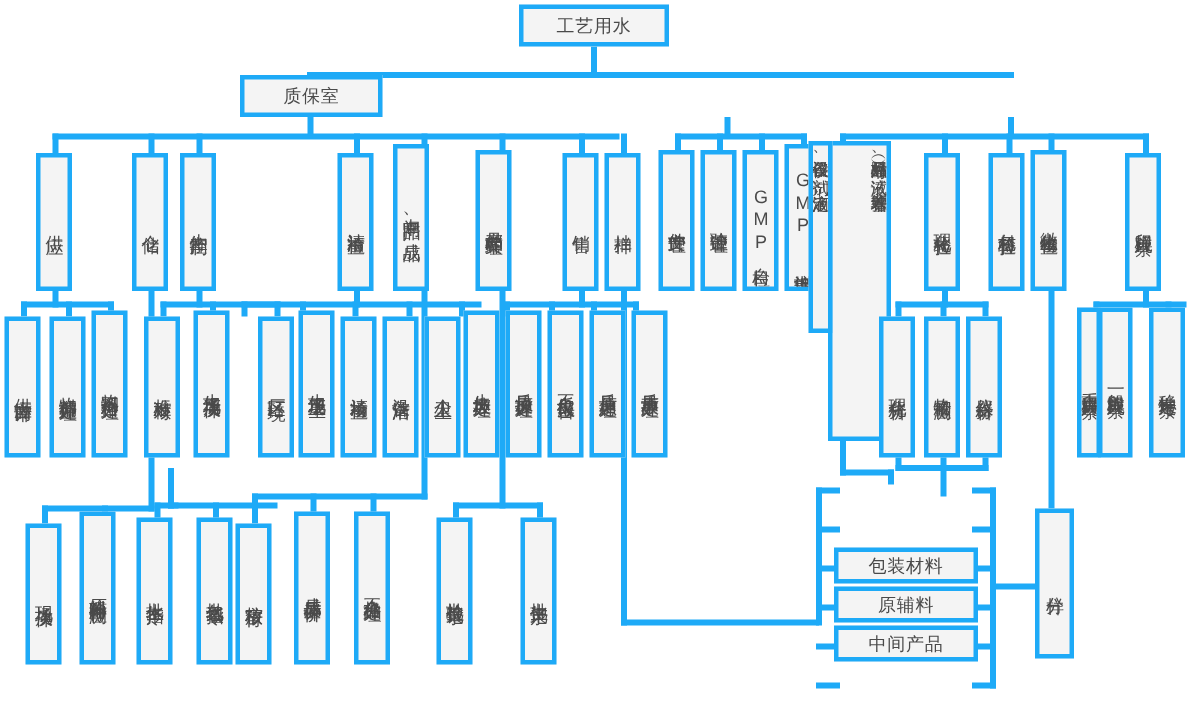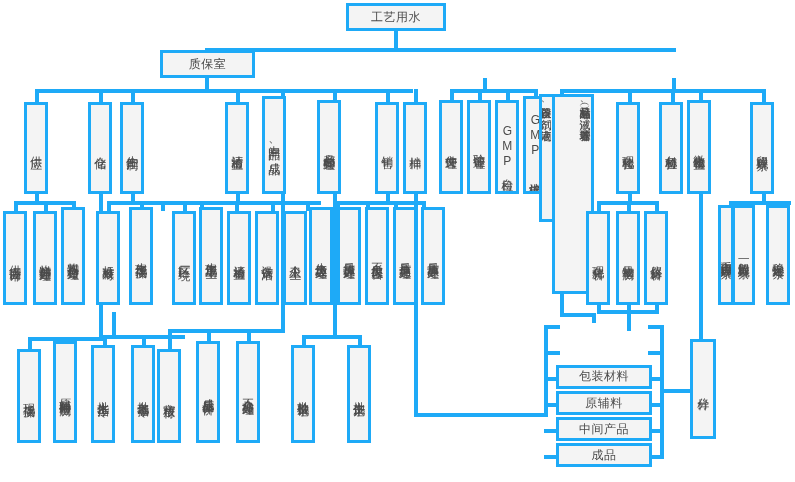--- a/index.html
+++ b/index.html
@@ -249,20 +249,19 @@
   <div class="node v" style="left:91px;top:345px;width:24px;height:98px;">批生产指令</div>
   <div class="node v" style="left:131px;top:345px;width:24px;height:98px;">批包装指令</div>
 
   <div class="node v" style="left:157px;top:349px;width:24px;height:94px;">审核放行</div>
   <div class="node v" style="left:196px;top:341px;width:24px;height:102px;">成品质量评价</div>
   <div class="node v" style="left:236px;top:341px;width:24px;height:102px;">不合格品处理</div>
 
   <div class="node v" style="left:291px;top:345px;width:24px;height:98px;">批检验记录</div>
   <div class="node v" style="left:347px;top:345px;width:24px;height:98px;">批生产记录</div>
 
-  <div class="node h" style="left:556px;top:365px;width:96px;height:24px;font-family:Liberation Mono, monospace;">包装材料</div>
+  <div class="node h" style="left:556px;top:365px;width:96px;height:24px;">包装材料</div>
   <div class="node h" style="left:556px;top:391px;width:96px;height:24px;">原辅料</div>
   <div class="node h" style="left:556px;top:417px;width:96px;height:24px;">中间产品</div>
-  <div class="node h" style="left:556px;top:443px;width:96px;height:24px;">成品</div>
 
   <div class="node v" style="left:690px;top:339px;width:26px;height:100px;">分样</div>
 
 </div>
 
 </body></html>

